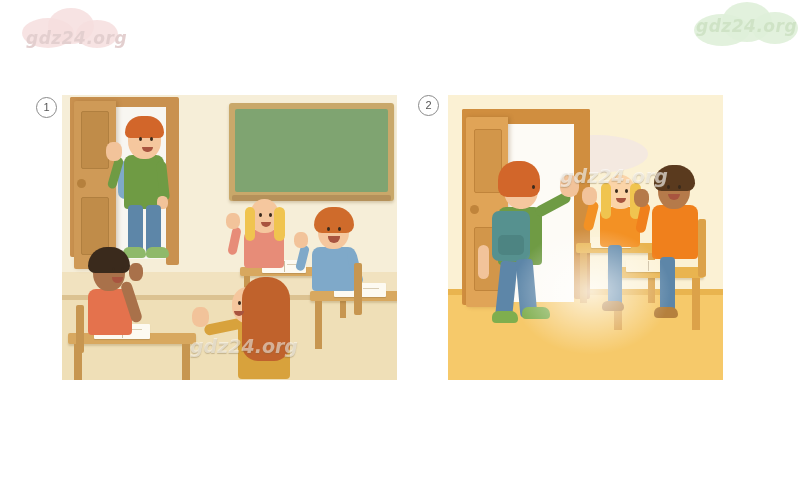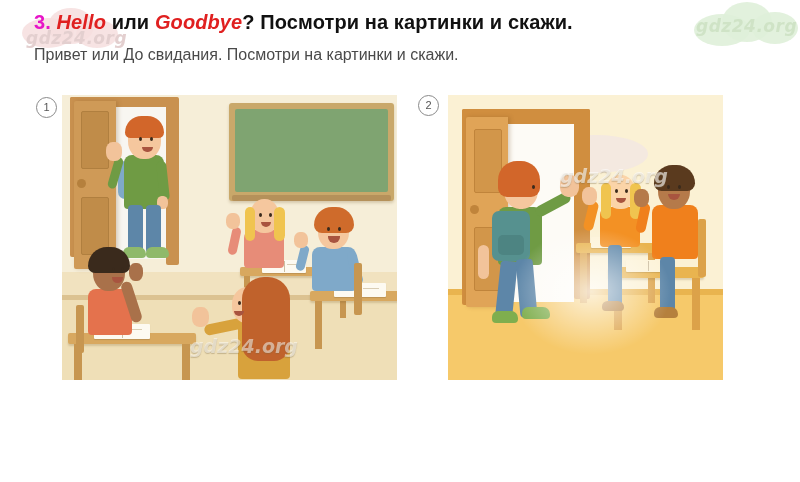--- a/index.html
+++ b/index.html
@@ -119,28 +119,20 @@
     <div class="wm-text">gdz24.org</div>
   </div>
 
   <div class="wm-cloud wm-green">
     <div class="blob" style="left:0;top:12px;width:56px;height:32px;"></div>
     <div class="blob" style="left:28px;top:0;width:50px;height:40px;"></div>
     <div class="blob" style="left:58px;top:10px;width:46px;height:32px;"></div>
     <div class="wm-text">gdz24.org</div>
   </div>
 
-  <div class="title">
-    <span class="num">3.</span>
-    <span class="en">Hello</span>
-    <span>или</span>
-    <span class="en">Goodbye</span><span>?</span>
-    <span>Посмотри на картинки и скажи.</span>
-  </div>
-  <div class="subtitle">Привет или До свидания. Посмотри на картинки и скажи.</div>
 
   <div class="fig-num" style="left:36px;top:97px;">1</div>
 
   <div class="scene" id="scene1">
     <div class="s1-wallup"></div>
     <div class="s1-walllow"></div>
     <div class="s1-rail"></div>
     <div class="s1-floor"></div>
 
     <div class="board-frame">

